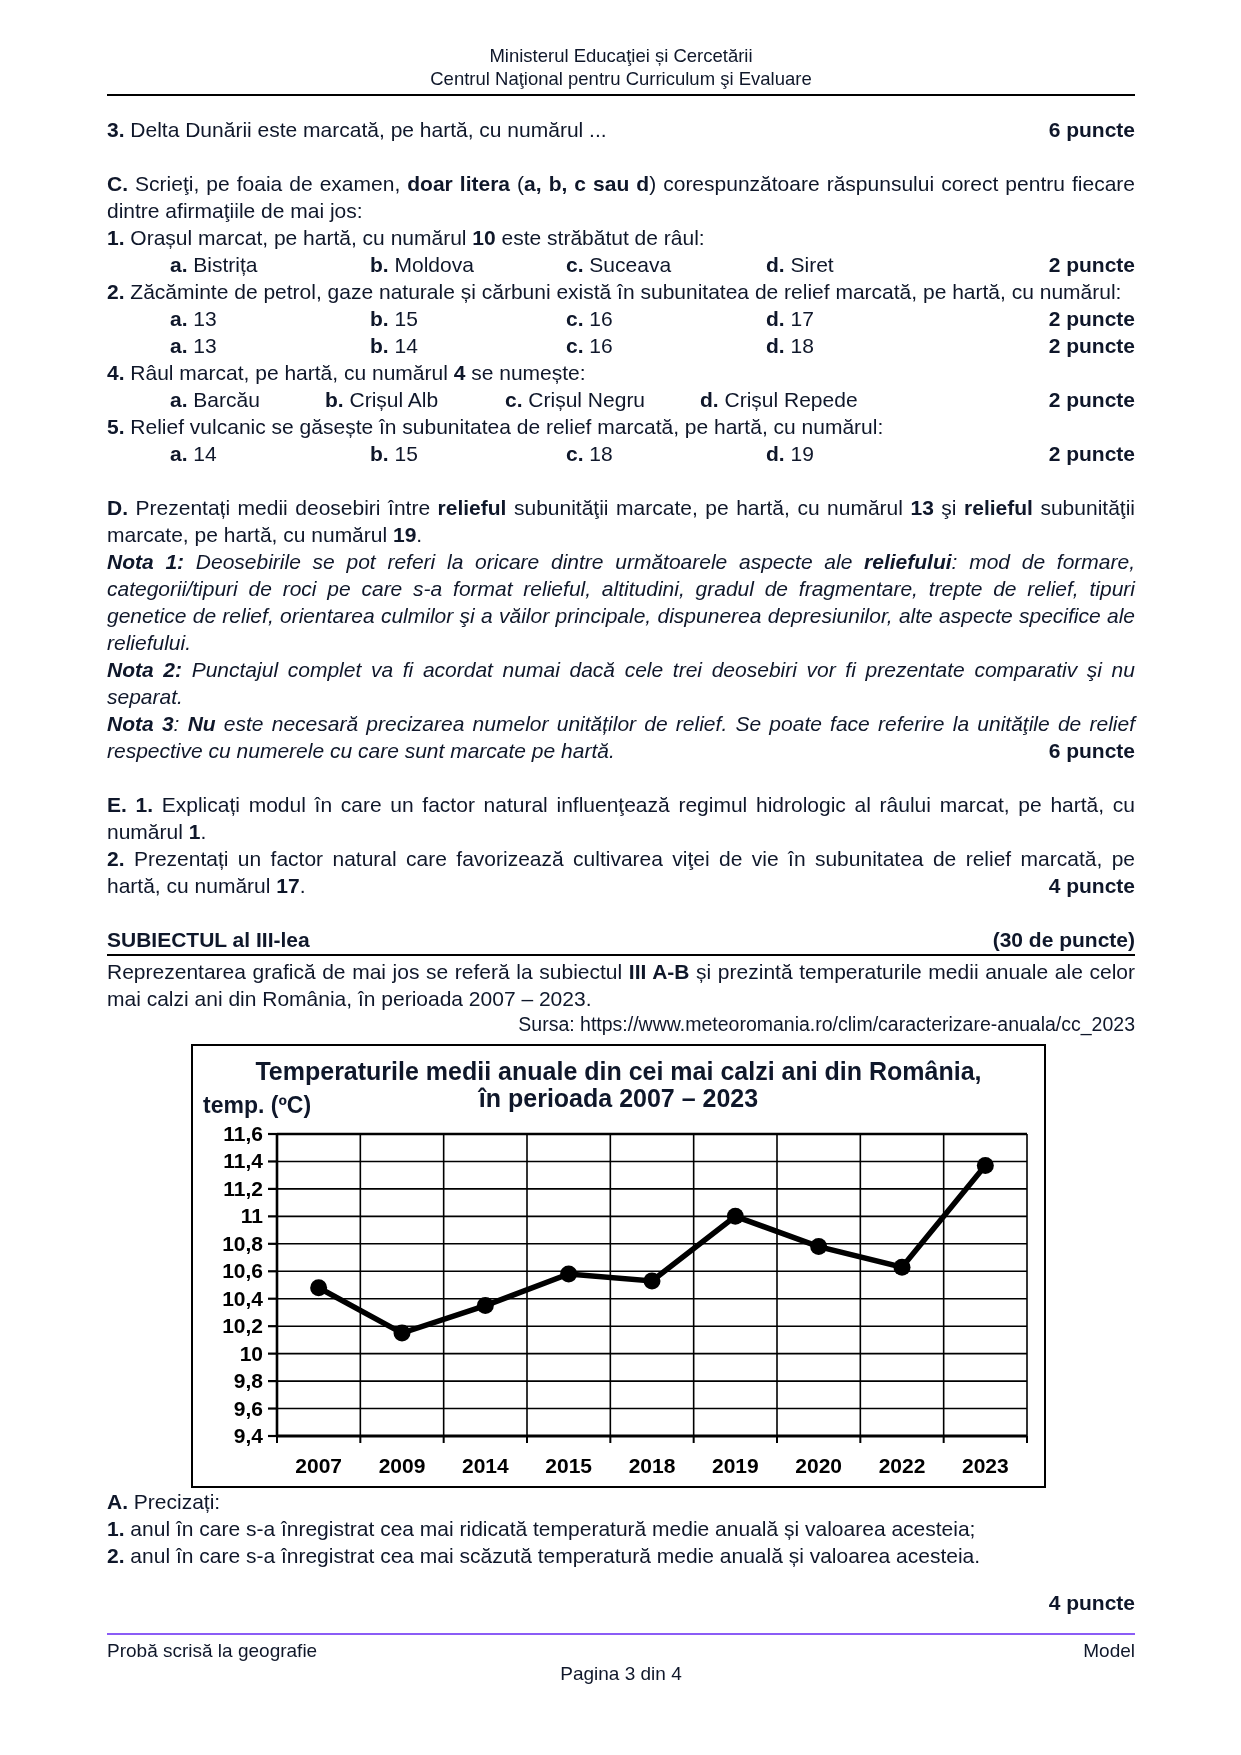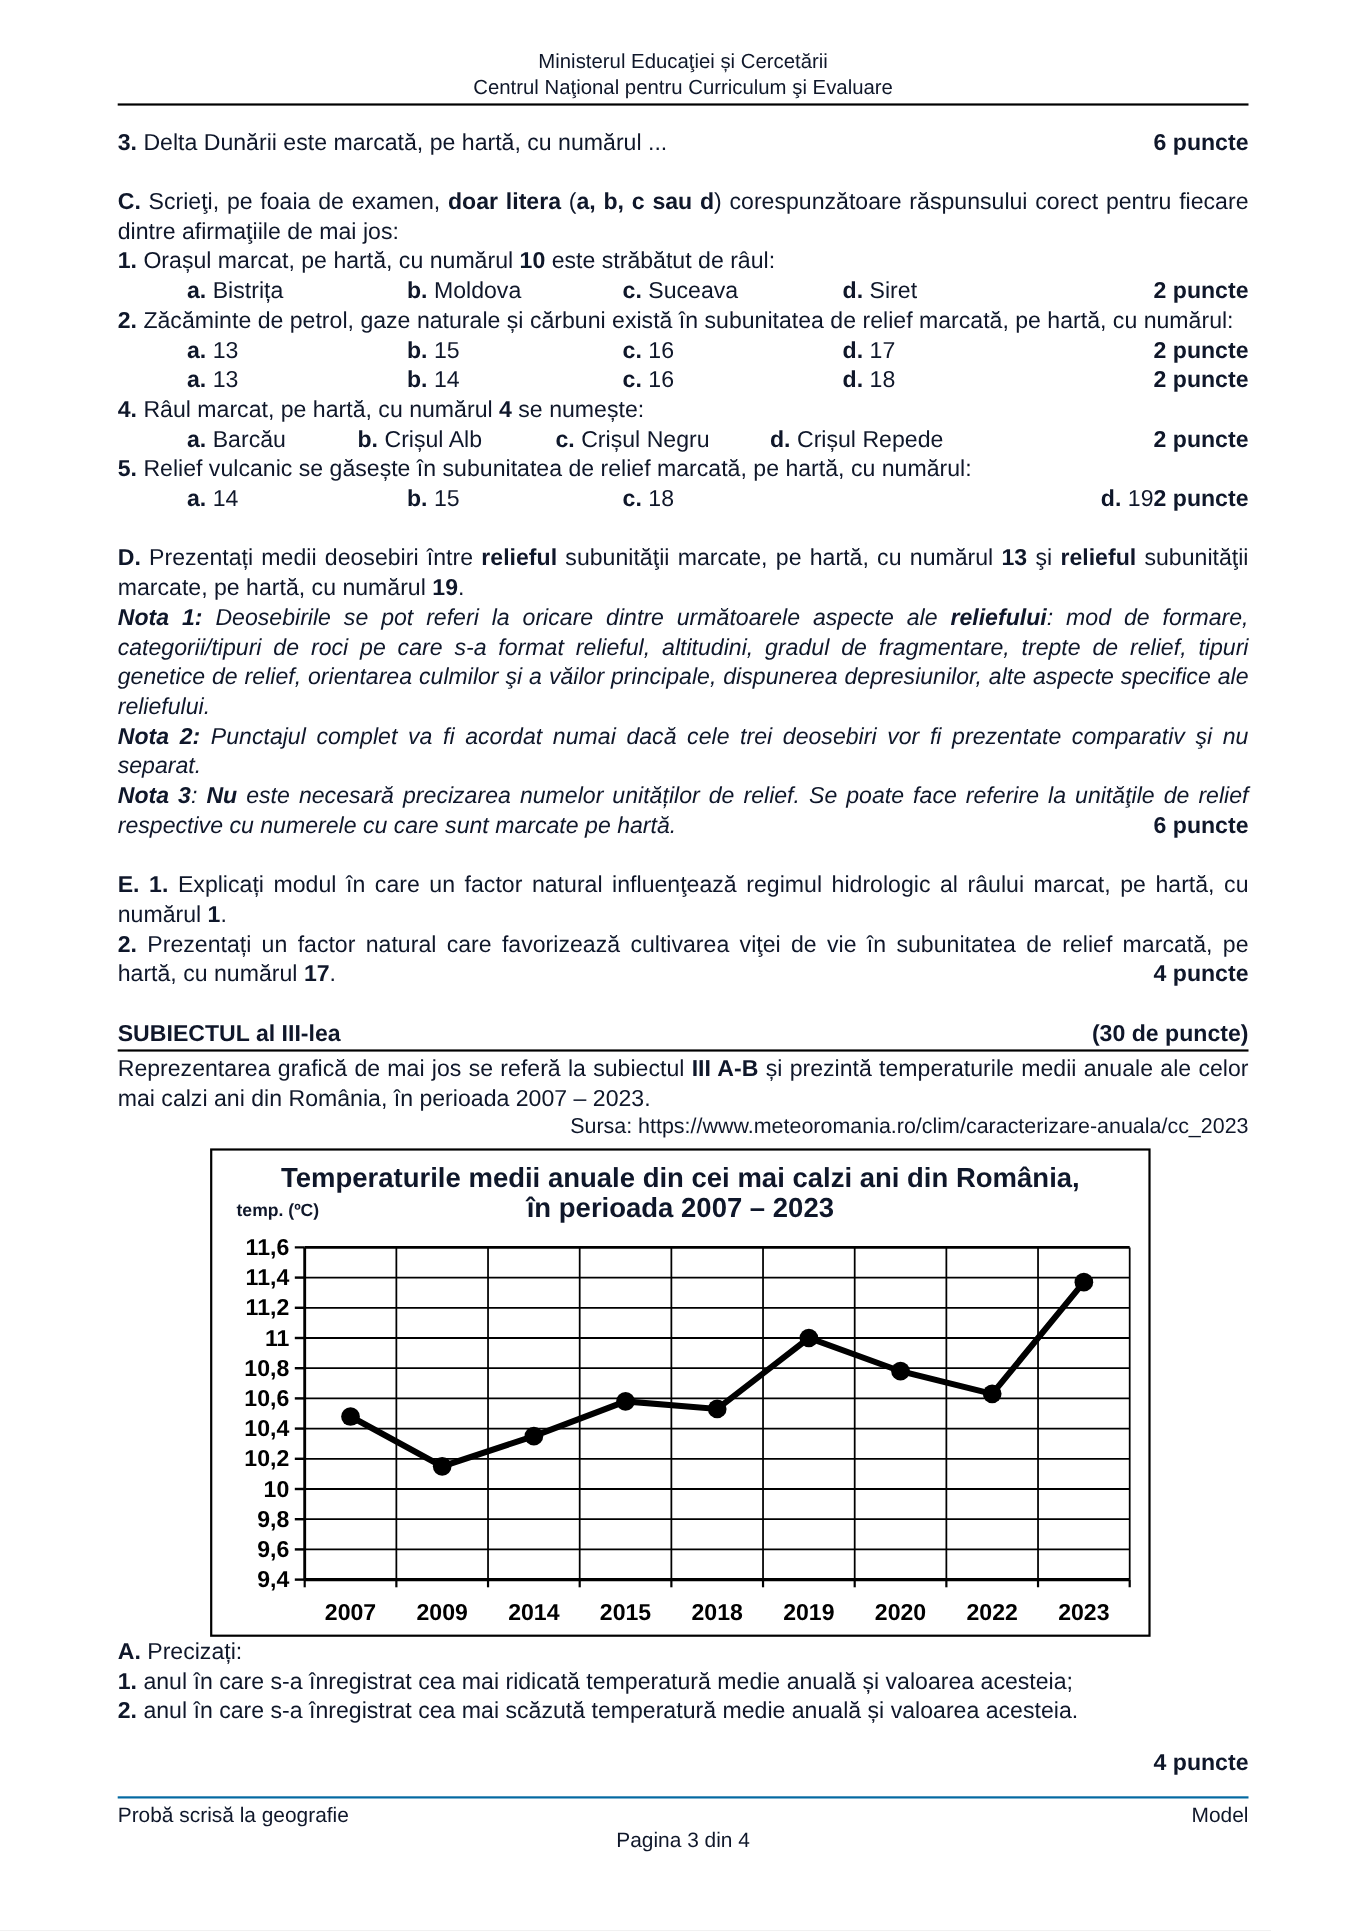--- a/index.html
+++ b/index.html
@@ -18,24 +18,24 @@
   .subject-row { display:flex; justify-content:space-between; line-height:28px;
                  font-weight:bold; border-bottom:2.5px solid #000; margin-bottom:2px; }
   .options { display:flex; line-height:27px; padding-left:63px; }
   .opt { white-space:nowrap; display:inline-block; }
   .pts { font-weight:bold; margin-left:auto; white-space:nowrap; }
   .gap { width:100%; }
   .src { text-align:right; font-size:19.5px; line-height:23px; margin-top:1px; }
   .chart-box { position:relative; margin-left:84px; width:851px; border:2px solid #000;
                margin-top:8px; padding-top:12px; padding-bottom:6px; }
   .chart-title { text-align:center; font-weight:bold; font-size:25px; line-height:27px; }
-  .temp-label { position:absolute; left:22px; top:46px; font-weight:bold; font-size:16px; }
+  .temp-label { position:absolute; left:10px; top:46px; font-weight:bold; font-size:23px; }
   #chart-svg { display:block; margin-top:6px; width:851px; height:362px; }
   .footer { position:absolute; left:107px; width:1028px; top:1633px;
-            border-top:2px solid #0369a1; padding-top:4px; font-size:19px; }
+            border-top:2px solid #8b5cf6; padding-top:4px; font-size:19px; }
   .footer-row { display:flex; justify-content:space-between; line-height:23px; }
   .footer-center { text-align:center; line-height:23px; }
   b { font-weight:bold; }
 </style>
 </head>
 <body>
 
 <div class="page">
   <div class="content">
 
@@ -81,21 +81,21 @@
           <span class="opt" style="width: 180px;"><b>b.</b><span> Crișul Alb</span></span>
           <span class="opt" style="width: 195px;"><b>c.</b><span> Crișul Negru</span></span>
           <span class="opt" style="flex: 1 1 0%;"><b>d.</b><span> Crișul Repede</span></span>
           <span class="pts">2 puncte</span>
         </div>
         <div class="para "><b>5.</b><span> Relief vulcanic se găsește în subunitatea de relief marcată, pe hartă, cu numărul:</span></div>
         <div class="options">
           <span class="opt" style="width: 200px;"><b>a.</b><span> 14</span></span>
           <span class="opt" style="width: 196px;"><b>b.</b><span> 15</span></span>
           <span class="opt" style="width: 200px;"><b>c.</b><span> 18</span></span>
-          <span class="opt" style="flex: 1 1 0%; text-align: right;"><b>d.</b><span> 19</span></span>
+          <span class="opt" style="flex: 1 1 0%;"><b>d.</b><span> 19</span></span>
           <span class="pts">2 puncte</span>
         </div>
         <div class="gap" style="height: 27px;"></div>
         <div class="para "><b>D.</b><span> Prezentați medii deosebiri între </span><b>relieful</b><span> subunităţii marcate, pe hartă, cu numărul </span><b>13</b><span> şi </span><b>relieful</b><span> subunităţii marcate, pe hartă, cu numărul </span><b>19</b><span>.</span></div>
         <div class="para note"><b>Nota 1:</b><span> Deosebirile se pot referi la oricare dintre următoarele aspecte ale </span><b>reliefului</b><span>: mod de formare, categorii/tipuri de roci pe care s-a format relieful, altitudini,  gradul de fragmentare, trepte de relief, tipuri genetice de relief, orientarea culmilor şi a văilor principale, dispunerea depresiunilor, alte aspecte specifice ale reliefului.</span></div>
         <div class="para note"><b>Nota 2:</b><span> Punctajul complet va fi acordat numai dacă cele trei deosebiri vor fi prezentate comparativ şi nu separat.</span></div>
         <div class="para note"><b>Nota 3</b><span>: </span><b>Nu</b><span> este necesară precizarea numelor unităților de relief. Se poate face referire la unităţile de relief respective cu numerele cu care sunt marcate pe hartă.</span><span class="pts-abs">6 puncte</span></div>
         <div class="gap" style="height: 27px;"></div>
         <div class="para "><b>E. 1.</b><span> Explicați modul în care un factor natural influenţează regimul hidrologic al râului marcat, pe hartă, cu numărul </span><b>1</b><span>.</span></div>
         <div class="para "><b>2.</b><span> Prezentați un factor natural care favorizează cultivarea viţei de vie în subunitatea de relief marcată, pe hartă, cu numărul </span><b>17</b><span>.</span><span class="pts-abs">4 puncte</span></div>

